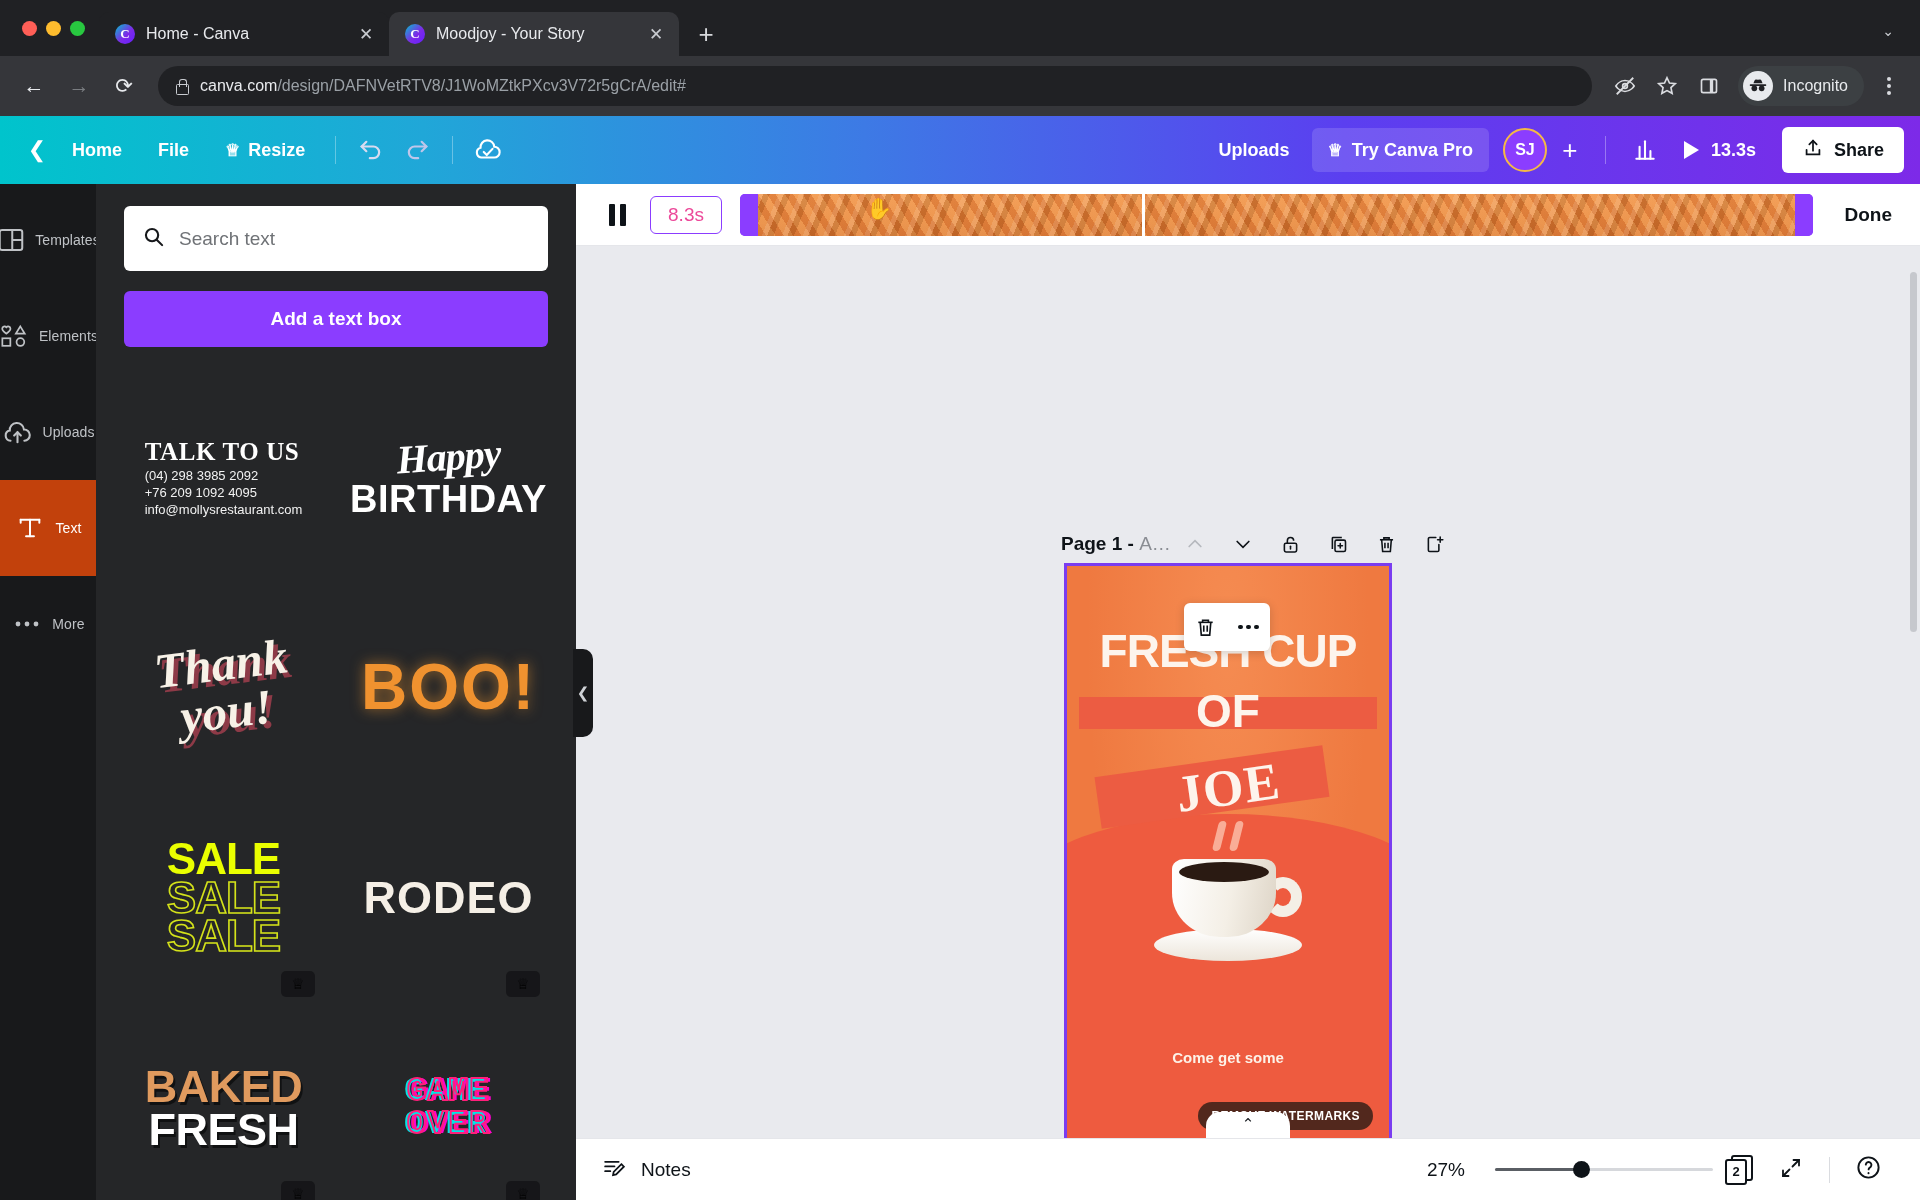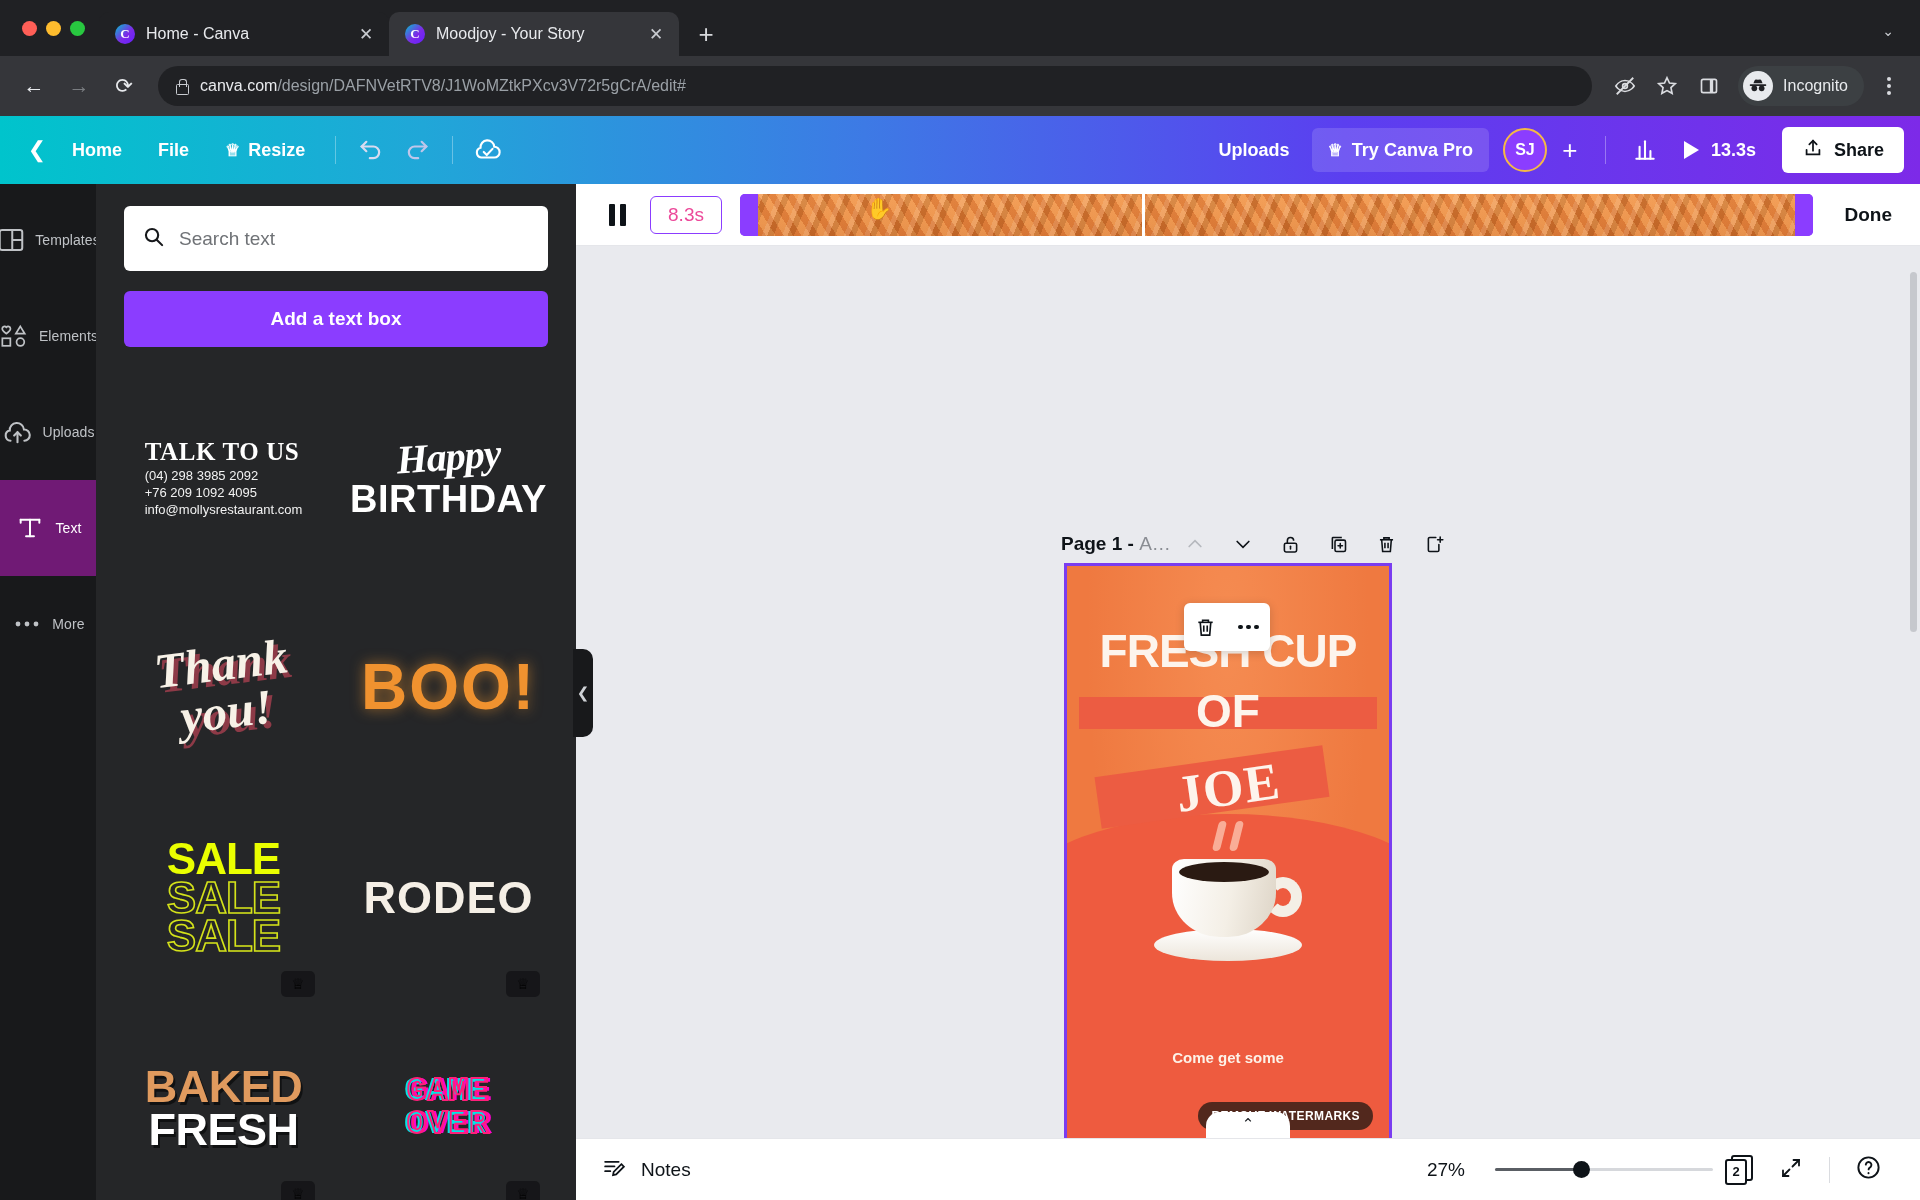--- a/index.html
+++ b/index.html
@@ -119,21 +119,21 @@
   .time-label { font-size: 18px; font-weight: 700; }
 
   
   .body-row { display: flex; height: 1016px; }
 
   .rail { width: 96px; background: #18191b; flex: 0 0 auto; padding-top: 8px; position: relative; }
   .rail-item {
     height: 96px; display: flex; flex-direction: row; align-items: center;
     justify-content: center; gap: 9px; color: #bfc2c6; position: relative;
   }
-  .rail-item.active { background: #701a75; color: #fff; }
+  .rail-item.active { background: #c2410c; color: #fff; }
   .rail-label { font-size: 14px; letter-spacing: .1px; }
   .rail-icon { width: 32px; height: 32px; display:flex; align-items:center; justify-content:center; }
 
   .panel { width: 480px; background: #252628; flex: 0 0 auto; position: relative; padding: 22px 28px 0; }
   .search-wrap {
     height: 65px; background: #fff; border-radius: 6px; display: flex; align-items: center;
     gap: 14px; padding: 0 18px;
   }
   .search-input {
     border: none; outline: none; background: transparent; font-size: 19px; color: #3f4144;

